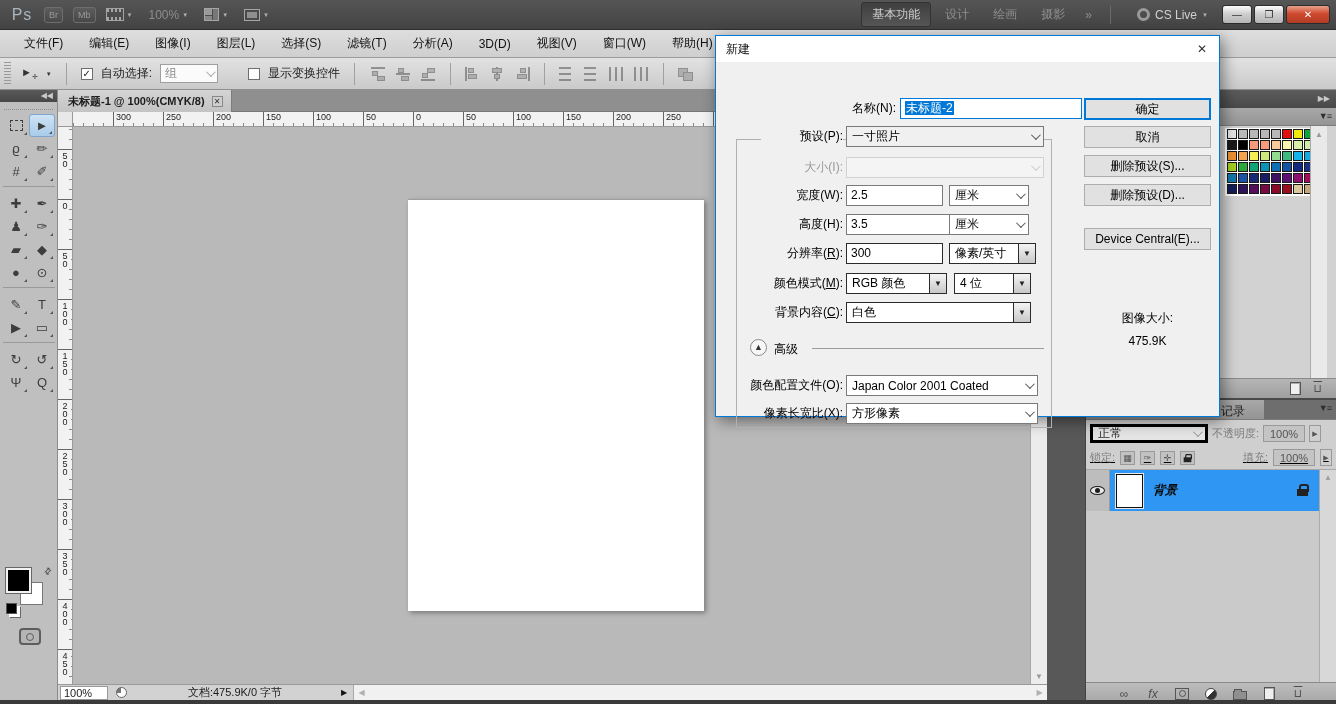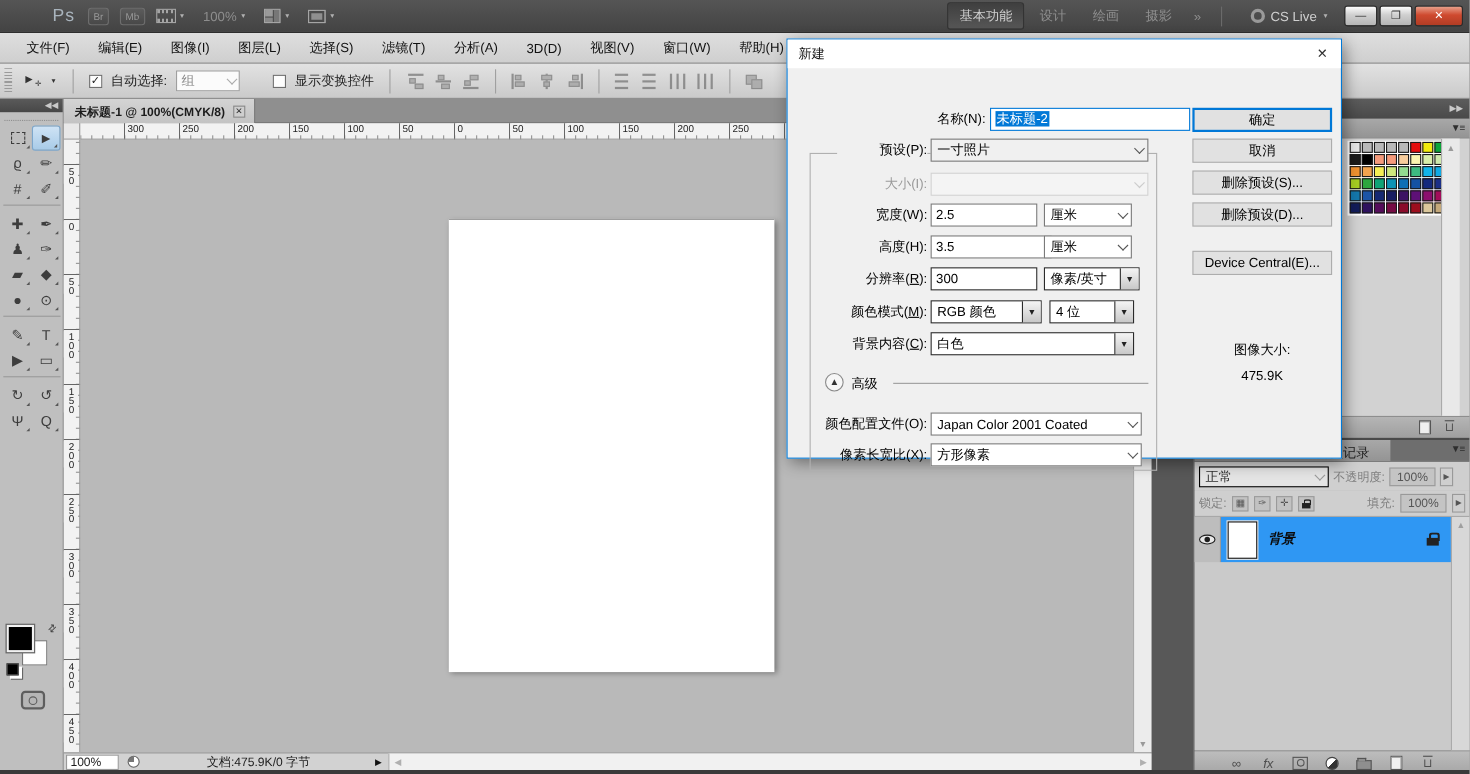--- a/index.html
+++ b/index.html
@@ -2,21 +2,21 @@
 <html><head>
 <meta charset="utf-8">
 <style>
   * { margin:0; padding:0; box-sizing:border-box; }
   html,body { width:1336px; height:704px; overflow:hidden; }
   body { position:relative; font-family:"Liberation Sans","DejaVu Sans",sans-serif; font-size:12px; background:#8b8b8b; }
   .abs { position:absolute; }
 
   
   #titlebar { left:0; top:0; width:1336px; height:30px; background:linear-gradient(#555,#434343); border-bottom:1px solid #2e2e2e; display:flex; align-items:center; color:#bdbdbd; }
-  #ps-logo { width:44px; text-align:center; font-size:16px; color:#a9b4bd; letter-spacing:1px;margin-left:36px; }
+  #ps-logo { width:44px; text-align:center; font-size:16px; color:#a9b4bd; letter-spacing:1px; }
   .tb-mini { border:1px solid #6e6e6e; border-radius:3px; background:linear-gradient(#5c5c5c,#484848); color:#9a9a9a; font-size:9px; padding:2px 4px; margin-right:10px; }
   .tb-icon { display:inline-flex; align-items:center; gap:3px; margin-right:16px; color:#b5b5b5; }
   .mini-dd { font-size:6px; color:#b0b0b0; }
   .film-ic { width:18px; height:13px; border:1px solid #a5a5a5; background:repeating-linear-gradient(90deg,#a5a5a5 0 2px,transparent 2px 4px) top/100% 3px no-repeat, repeating-linear-gradient(90deg,#a5a5a5 0 2px,transparent 2px 4px) bottom/100% 3px no-repeat; }
   .grid-ic { width:15px; height:13px; border:1px solid #a5a5a5; background:linear-gradient(#9a9a9a,#9a9a9a) 0 0/7px 6px no-repeat, linear-gradient(#777,#777) 8px 0/7px 13px no-repeat, linear-gradient(#888,#888) 0 7px/7px 6px no-repeat; }
   .screen-ic { width:16px; height:12px; border:1px solid #a5a5a5; box-shadow:inset 0 0 0 2px #4a4a4a; background:#8f8f8f; }
   #zoom-dd { color:#8d8d8d; }
   #workspaces { display:flex; align-items:center; gap:4px; margin-left:auto; }
   .ws-btn { padding:3px 10px; color:#8f8f8f; font-size:12px; }
   .ws-btn.active { background:linear-gradient(#3f3f3f,#565656); border:1px solid #333; border-radius:3px; color:#cfcfcf; }
@@ -104,25 +104,25 @@
   #swatch-grid { position:absolute; left:139px; top:2px; display:flex; flex-wrap:wrap; width:90px; background:#fff; padding:1px; }
   .swatch { width:10px; height:10px; border:1px solid #1a1a1a; margin:0 0 1px 1px; }
   #swatch-scroll { position:absolute; left:224px; top:0; width:17px; height:252px; background:#e9e9e9; border-left:1px solid #aaa; }
   #swatch-scroll .arr { color:#9a9a9a; font-size:8px; text-align:center; display:block; padding-top:4px; }
   #swatch-bottom { height:20px; background:linear-gradient(#b5b5b5,#9f9f9f); border-top:1px solid #8a8a8a; display:flex; justify-content:flex-end; align-items:center; gap:12px; padding-right:14px; color:#4a4a4a; }
   #group-gap { height:2px; background:#4a4a4a; }
   #layers-tabbar { height:20px; background:linear-gradient(#a8a8a8,#949494); border-bottom:1px solid #7c7c7c; position:relative; color:#1e1e1e; }
   #layers-tabbar .darkseg { position:absolute; right:0; top:0; width:72px; height:19px; background:#6e6e6e; }
   #history-tab-label { position:absolute; left:111px; top:3px; }
   #layers-ctrl1 { height:26px; background:#cfcfcf; display:flex; align-items:center; padding:0 4px; gap:4px; }
-  #blend-dd { width:118px; height:19px; background:#e4e4e4; border:1px solid #000000; display:flex; align-items:center; justify-content:space-between; padding:0 5px; color:#2c2c2c; }
+  #blend-dd { width:118px; height:19px; background:#e4e4e4; border:3px solid #000000; display:flex; align-items:center; justify-content:space-between; padding:0 5px; color:#2c2c2c; }
   .gr-label { color:#7e7e7e; font-size:11px; }
   .pct-field { width:42px; height:17px; background:#c4c4c4; border:1px solid #999; color:#555; font-size:11px; text-align:center; line-height:16px; }
   .fly { width:12px; height:17px; border:1px solid #999; background:#cfcfcf; color:#555; font-size:7px; text-align:center; line-height:16px; }
-  #layers-ctrl2 { height:24px; background:#cfcfcf; display:flex; align-items:center; padding:0 4px; gap:5px; border-bottom:1px solid #a8a8a8; }
+  #layers-ctrl2 { height:24px; background:#cfcfcf; display:flex; align-items:center; padding:0 4px; gap:5px; border-bottom:1px solid #a8a8a8;text-decoration:underline; }
   .lockic { width:15px; height:14px; border:1px solid #9a9a9a; background:#c2c2c2; display:inline-flex; align-items:center; justify-content:center; font-size:9px; color:#555; }
   #layer-list { position:relative; height:212px; background:#cacaca; }
   #layer-row { position:absolute; left:0; top:0; width:234px; height:41px; display:flex; }
   #eye-cell { width:24px; background:#bdbdbd; border-right:1px solid #9a9a9a; display:flex; align-items:center; justify-content:center; }
   .eye { width:15px; height:9px; border:1.5px solid #1e1e1e; border-radius:50%; position:relative; background:#e8e8e8; }
   .eye::after { content:""; position:absolute; left:4px; top:1px; width:5px; height:5px; background:#1e1e1e; border-radius:50%; }
   #layer-sel { flex:1; background:#2f97f3; display:flex; align-items:center; gap:10px; padding-left:6px; position:relative; }
   #layer-thumb { width:27px; height:34px; background:#fff; border:1px solid #111; box-shadow:0 0 0 1px #e8e8e8; }
   #layer-name { font-style:italic; font-weight:bold; color:#0b0b0b; }
   .padlock { position:relative; width:11px; height:12px; }

